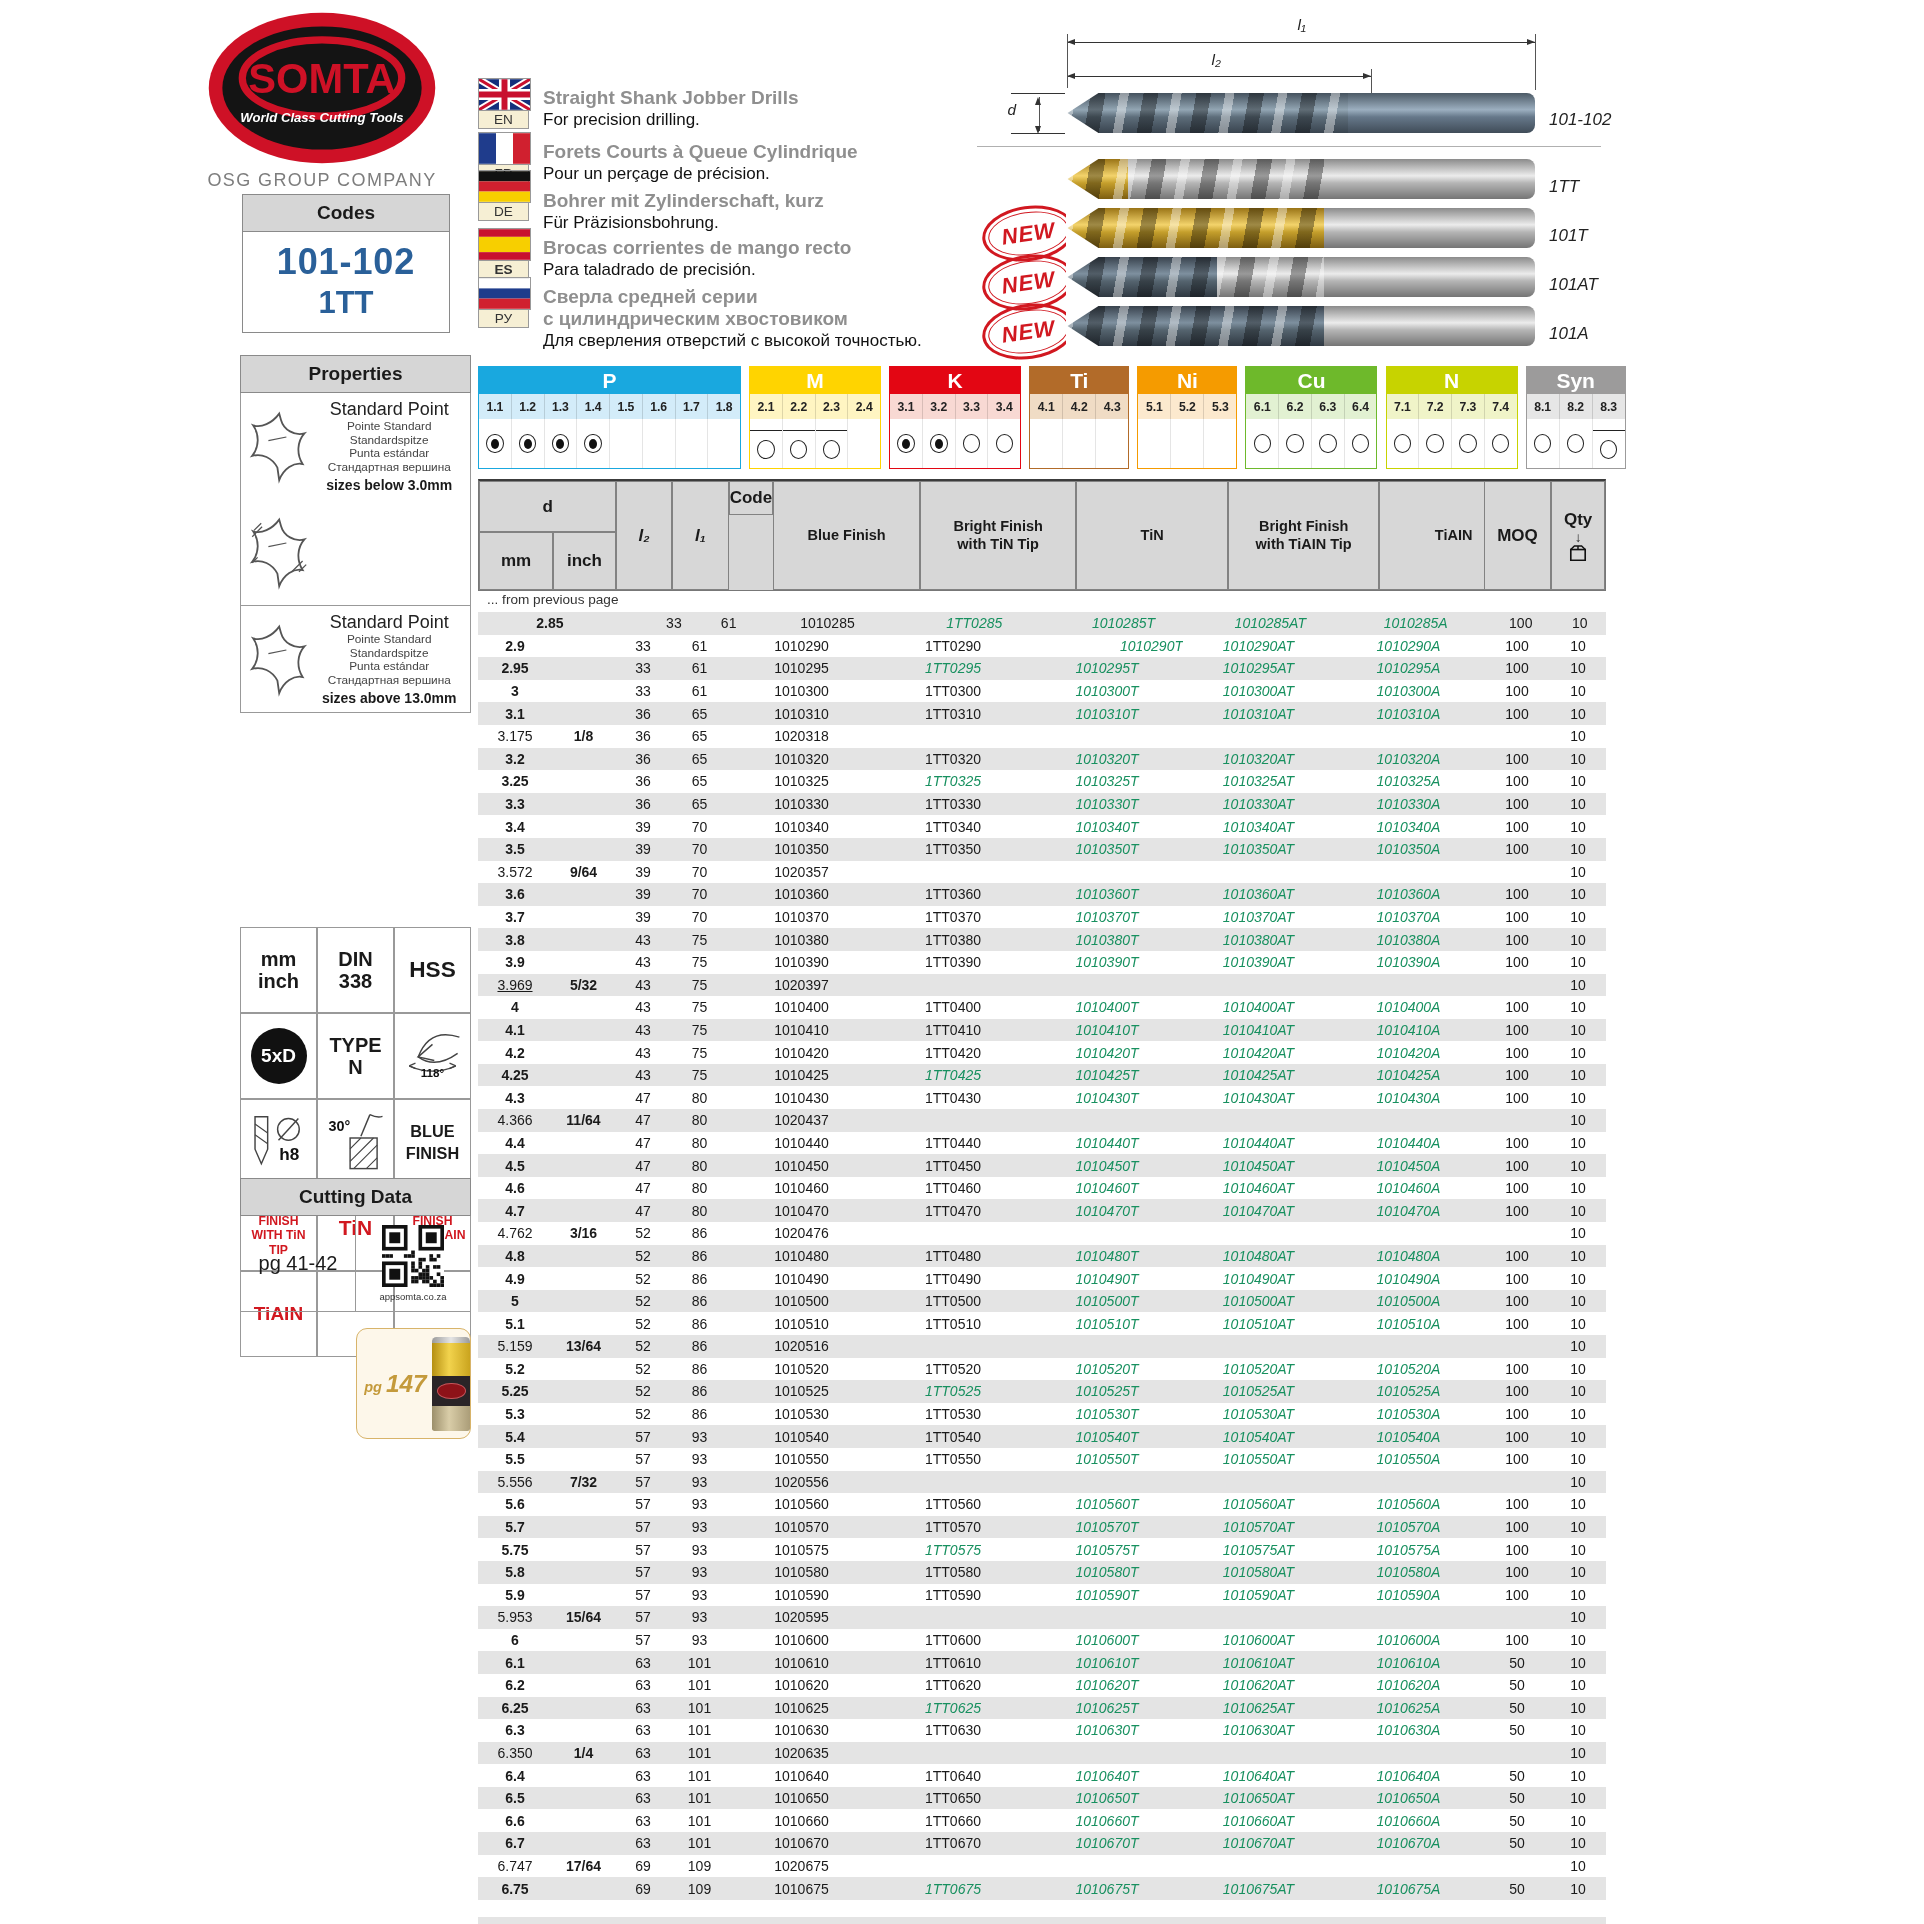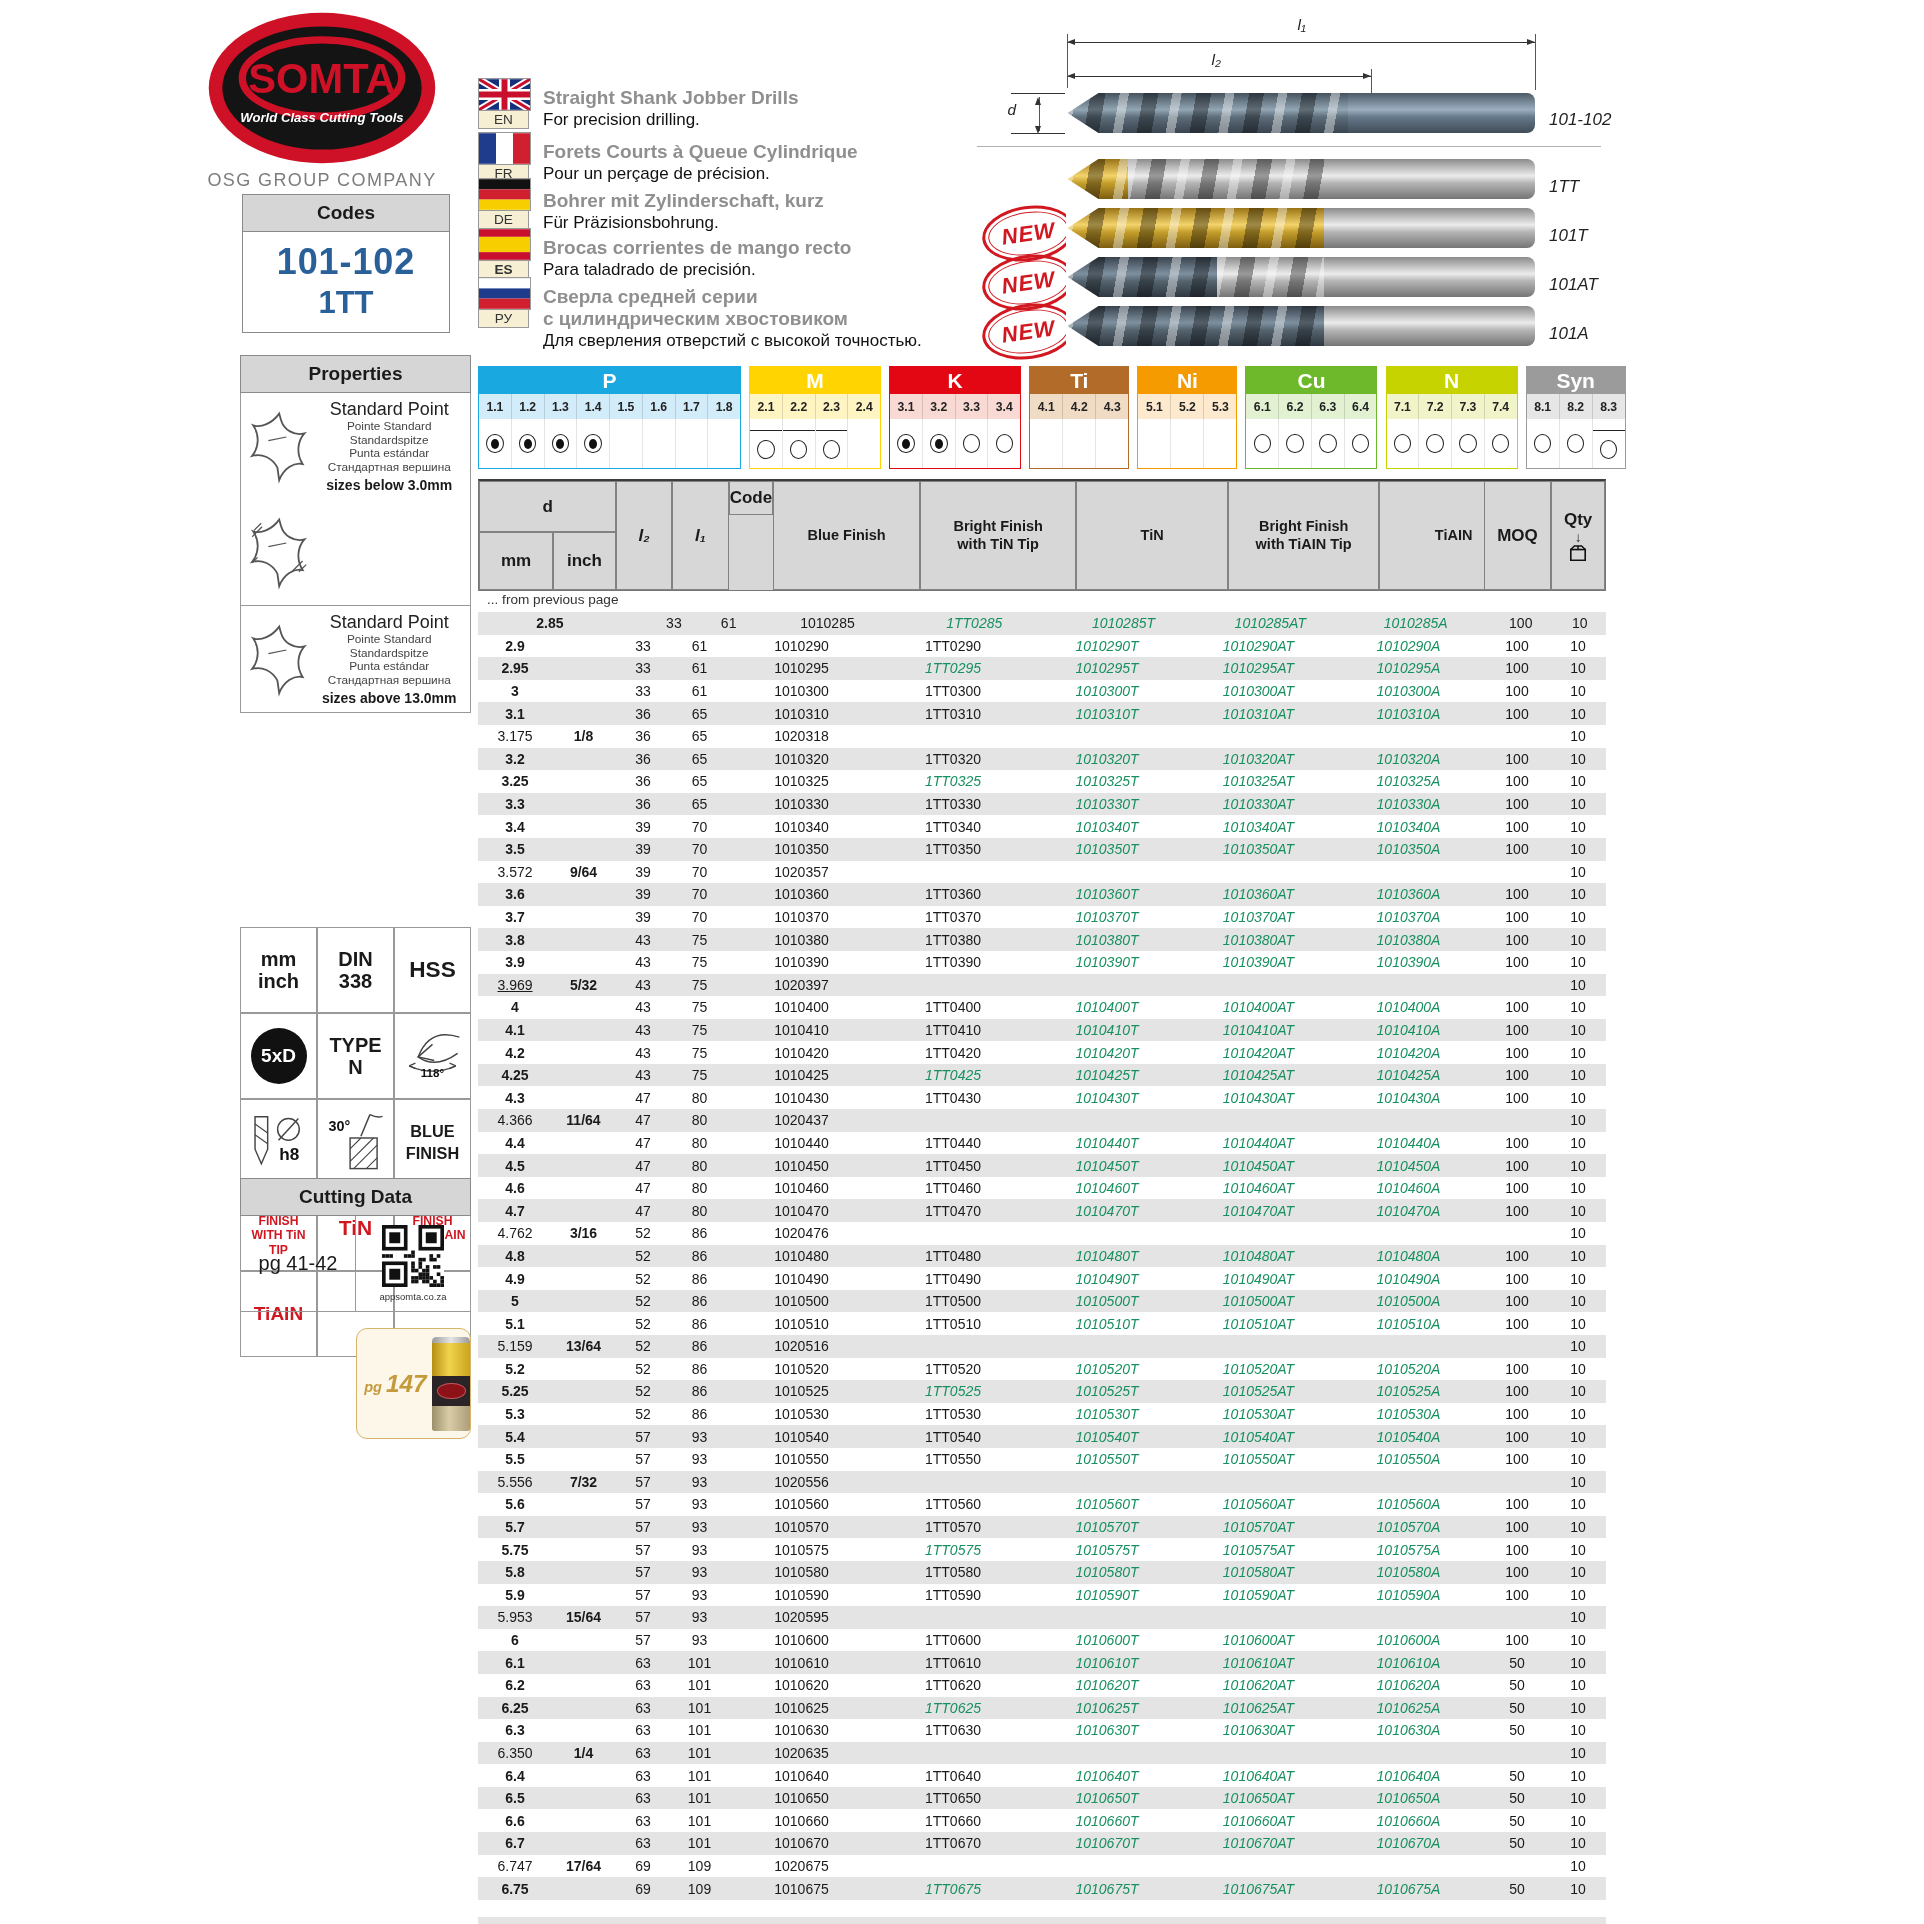--- a/index.html
+++ b/index.html
@@ -155,21 +155,21 @@
         <rect width="20" height="36" fill="#1f3c8c"></rect>
         <rect x="20" width="20" height="36" fill="#fff"></rect>
         <rect x="40" width="20" height="36" fill="#d0202f"></rect>
       </svg>
       <div class="tag">FR</div>
     </div>
     <div class="lang-text" style="top: 141px;">
       <div class="lang-title">Forets Courts à Queue Cylindrique</div>
       <div class="lang-sub">Pour un perçage de précision.</div>
     </div>
-    <div class="lang-flag" style="top: 178px;">
+    <div class="lang-flag" style="top: 170px;">
       <svg width="51" height="31" viewBox="0 0 60 36">
         <rect width="60" height="12" fill="#111"></rect>
         <rect y="12" width="60" height="12" fill="#d0202f"></rect>
         <rect y="24" width="60" height="12" fill="#f7cf00"></rect>
       </svg>
       <div class="tag">DE</div>
     </div>
     <div class="lang-text" style="top: 190px;">
       <div class="lang-title">Bohrer mit Zylinderschaft, kurz</div>
       <div class="lang-sub">Für Präzisionsbohrung.</div>
@@ -687,21 +687,21 @@
       <div class="tcell" style="width: 68px;">100</div>
       <div class="tcell" style="width: 54px;">10</div>
     </div>
     <div class="trow">
       <div class="tcell b" style="width: 74px;">2.9</div>
       <div class="tcell b" style="width: 63px;"></div>
       <div class="tcell" style="width: 56px;">33</div>
       <div class="tcell" style="width: 57px;">61</div>
       <div class="tcell" style="width: 147px;">1010290</div>
       <div class="tcell" style="width: 156px;">1TT0290</div>
-      <div class="tcell g" style="width: 152px;">1010290T</div>
+      <div class="tcell g" style="width: 152px; text-align: right;">1010290T</div>
       <div class="tcell g" style="width: 151px;">1010290AT</div>
       <div class="tcell g" style="width: 149px;">1010290A</div>
       <div class="tcell" style="width: 68px;">100</div>
       <div class="tcell" style="width: 54px;">10</div>
     </div>
     <div class="trow odd">
       <div class="tcell b" style="width: 74px;">2.95</div>
       <div class="tcell b" style="width: 63px;"></div>
       <div class="tcell" style="width: 56px;">33</div>
       <div class="tcell" style="width: 57px;">61</div>

